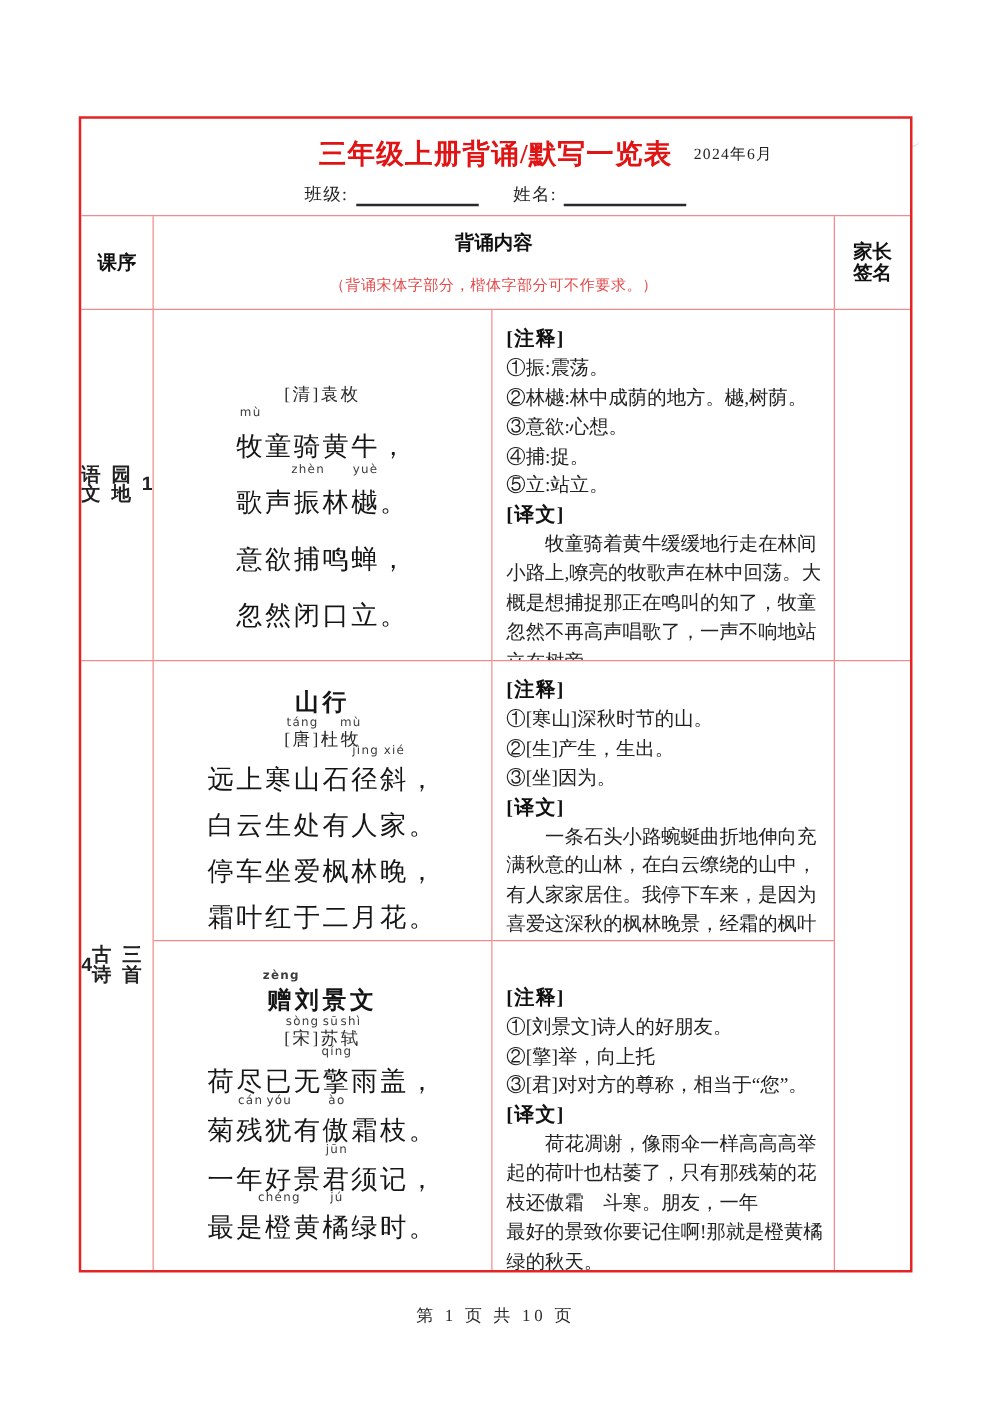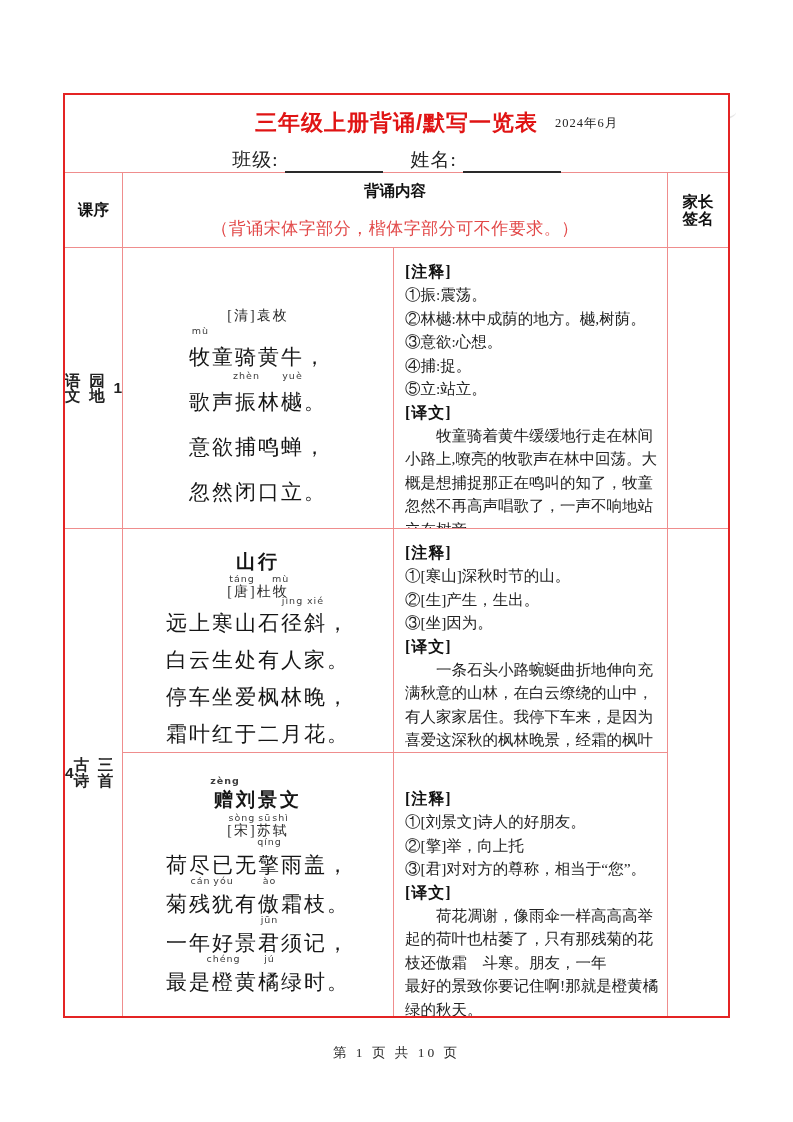--- a/index.html
+++ b/index.html
@@ -8,25 +8,25 @@
     font-family:"Liberation Serif", serif;color:#1c1c1c;
   }
   .tbl{
     position:absolute;left:63px;top:93px;width:667px;height:925px;
     border:2px solid #e42424;box-sizing:border-box;background:#fff;
   }
   
   .title-area{position:relative;height:78px;border-bottom:1px solid #ef8d8d;box-sizing:border-box;}
   .title-row{position:relative;text-align:center;padding-top:13px;}
   .doc-title{
-    font-family:Liberation Sans, sans-serif;font-weight:bold;
+    font-family:Liberation Serif, serif;font-weight:bold;
     font-size:22px;color:#e01414;letter-spacing:1px;
   }
   .doc-date{position:absolute;left:490px;top:20px;font-size:12.5px;color:#222;letter-spacing:1px;}
-  .class-row{margin-top:9px;text-align:center;font-size:19px;color:#222;letter-spacing:1px;}
+  .class-row{margin-top:9px;text-align:center;font-size:14px;color:#222;letter-spacing:1px;}
   .blank{
     display:inline-block;width:98px;height:15px;margin-left:6px;
     border-bottom:2px solid #2a2a2a;vertical-align:bottom;
   }
   .namegap{display:inline-block;width:28px;}
   
   .grid{
     position:absolute;left:0;top:78px;right:0;bottom:0;
     display:grid;
     grid-template-columns:58px 271px 274px 1fr;
@@ -34,21 +34,21 @@
   }
   .cell{box-sizing:border-box;border-right:1px solid #ef8d8d;border-bottom:1px solid #ef8d8d;overflow:hidden;}
   .no-r{border-right:none;}
   .no-b{border-bottom:none;}
   
   .hcell{display:flex;flex-direction:column;align-items:center;justify-content:center;
     font-family:"Liberation Sans", sans-serif;font-weight:bold;font-size:15.5px;color:#111;}
   .c-h1{grid-column:1;grid-row:1;}
   .c-h2{grid-column:2/4;grid-row:1;text-align:right;}
   .c-h4{grid-column:4;grid-row:1;}
-  .h-note{margin-top:15px;font-size:17px;color:#e24848;font-weight:normal;
+  .h-note{margin-top:15px;font-size:12px;color:#e24848;font-weight:normal;
     font-family:"Liberation Serif", serif;letter-spacing:0.5px;}
   .h-sign-line{line-height:1.1;}
   .h-sign-line + .h-sign-line{}
   
   .lcell{display:flex;align-items:center;justify-content:center;
     font-family:"Liberation Sans", sans-serif;font-weight:bold;font-size:16px;color:#111;}
   .lcell div{line-height:1.0;margin:14px 0;}
   .c-l1{grid-column:1;grid-row:2;}
   .c-l2{grid-column:1;grid-row:3/5;}
   

